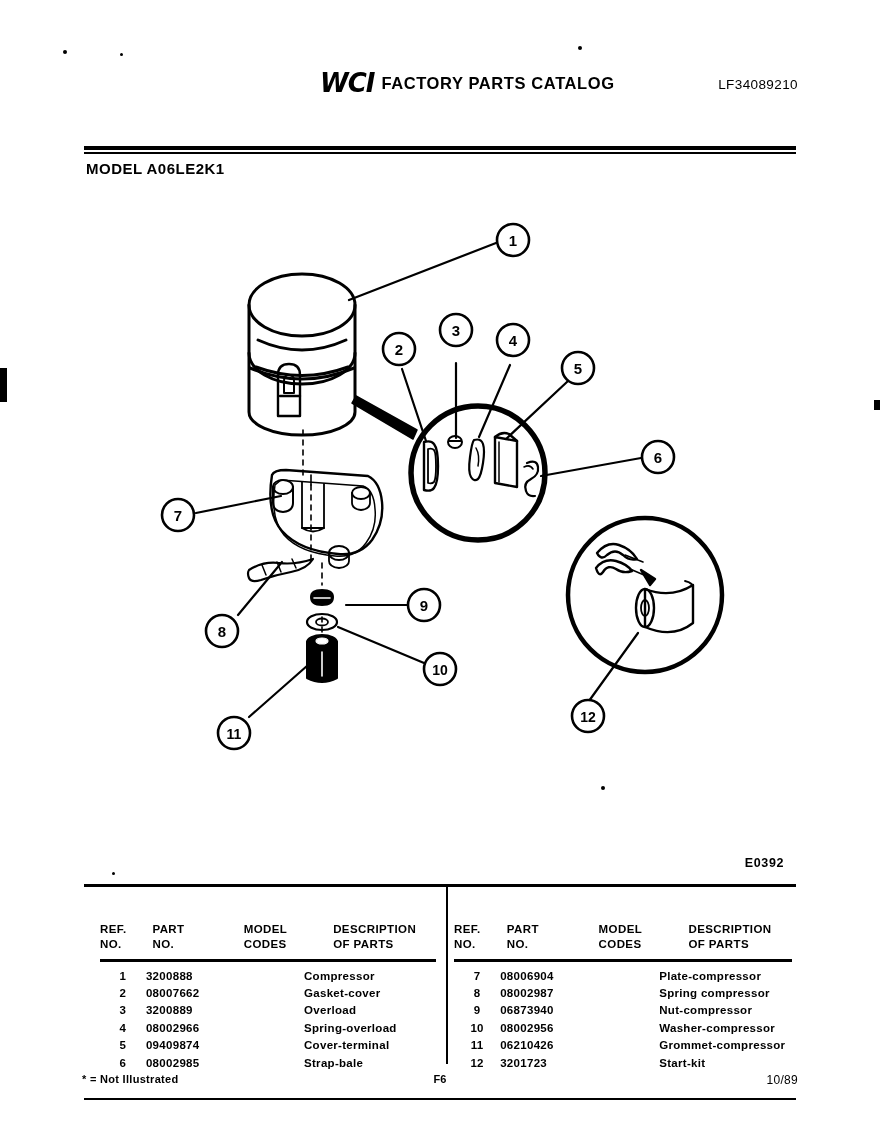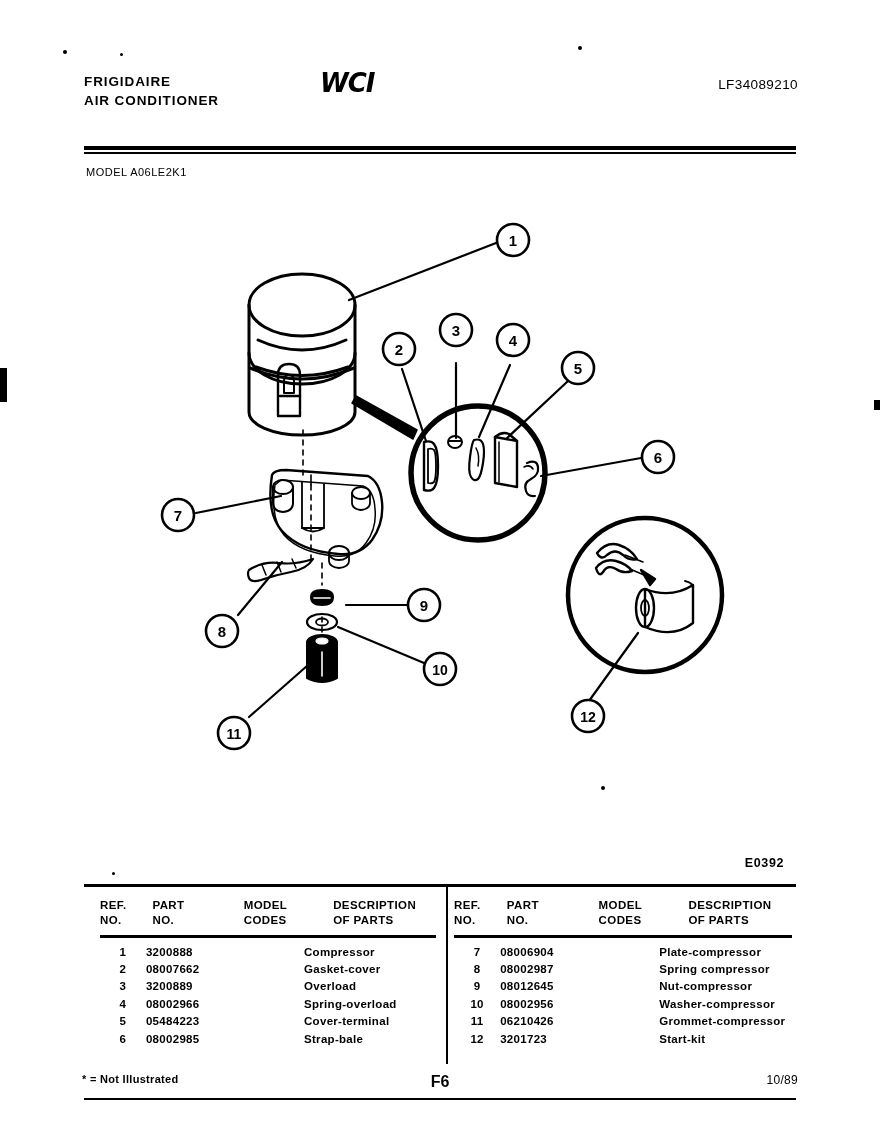--- a/index.html
+++ b/index.html
@@ -89,23 +89,23 @@
     position: absolute;
     left: 84px;
     top: 152px;
     width: 712px;
     height: 1.5px;
     background: #000;
   }
   .model-line {
     position: absolute;
     left: 86px;
-    top: 166px;
-    font-size: 11px;
-    font-weight: normal;
+    top: 160px;
+    font-size: 15px;
+    font-weight: bold;
     letter-spacing: 0.5px;
   }
 
   
   #illustration {
     position: absolute;
     left: 0;
     top: 185px;
     width: 880px;
     height: 660px;
@@ -152,20 +152,21 @@
     height: 178px;
     background: #000;
   }
   .col-head {
     display: flex;
     font-size: 11.5px;
     font-weight: bold;
     letter-spacing: 0.4px;
     padding-top: 14px;
     line-height: 15px;
+    margin-top: 24px;
   }
   .ch { white-space: pre-line; }
   .ch-ref   { width: 54px; }
   .ch-part  { width: 94px; }
   .ch-codes { width: 92px; }
   .ch-desc  { width: 110px; }
   .head-rule {
     height: 2.5px;
     background: #000;
     margin-top: 7px;
@@ -192,21 +193,21 @@
     font-size: 11px;
     font-weight: bold;
     letter-spacing: 0.3px;
   }
   .page-number {
     position: absolute;
     left: 0;
     top: 1073px;
     width: 880px;
     text-align: center;
-    font-size: 16px;
+    font-size: 11px;
     font-weight: bold;
   }
   .date-code {
     position: absolute;
     right: 82px;
     top: 1073px;
     font-size: 12px;
     font-weight: normal;
     letter-spacing: 0.3px;
   }
@@ -225,27 +226,24 @@
 <div class="speck" style="left:63px;  top:50px;  width:4px; height:4px;"></div>
 <div class="speck" style="left:120px; top:53px;  width:3px; height:3px;"></div>
 <div class="speck" style="left:578px; top:46px;  width:4px; height:4px;"></div>
 <div class="speck" style="left:601px; top:786px; width:4px; height:4px;"></div>
 <div class="speck" style="left:112px; top:872px; width:3px; height:3px;"></div>
 <div class="edge-mark" style="left:0px;   top:368px; width:7px;  height:34px;"></div>
 <div class="edge-mark" style="left:874px; top:400px; width:6px;  height:10px;"></div>
 
 <div id="header">
 
-  <div class="brand">
-    <div>FRIGIDAIRE</div>
-    <div>AIR CONDITIONER</div>
-  </div>
 
   <div class="catalog-title-wrap">
     <span class="wci-logo">WCI</span>
+    <span class="catalog-title">FACTORY PARTS CATALOG</span>
   </div>
 
   <div class="catalog-number">LF34089210</div>
 </div>
 
 <div class="rule-thick"></div>
 <div class="rule-thin"></div>
 <div class="model-line">MODEL  A06LE2K1</div>
 
 <div id="illustration">
@@ -469,21 +467,21 @@
         <div class="c-desc">Overload</div>
       </div>
       <div class="prow">
         <div class="c-ref">4</div>
         <div class="c-part">08002966</div>
         <div class="c-codes"></div>
         <div class="c-desc">Spring-overload</div>
       </div>
       <div class="prow">
         <div class="c-ref">5</div>
-        <div class="c-part">05484223</div>
+        <div class="c-part">09409874</div>
         <div class="c-codes"></div>
         <div class="c-desc">Cover-terminal</div>
       </div>
       <div class="prow">
         <div class="c-ref">6</div>
         <div class="c-part">08002985</div>
         <div class="c-codes"></div>
         <div class="c-desc">Strap-bale</div>
       </div>
     </div>
@@ -509,21 +507,21 @@
         <div class="c-desc">Plate-compressor</div>
       </div>
       <div class="prow">
         <div class="c-ref">8</div>
         <div class="c-part">08002987</div>
         <div class="c-codes"></div>
         <div class="c-desc">Spring compressor</div>
       </div>
       <div class="prow">
         <div class="c-ref">9</div>
-        <div class="c-part">08012645</div>
+        <div class="c-part">06873940</div>
         <div class="c-codes"></div>
         <div class="c-desc">Nut-compressor</div>
       </div>
       <div class="prow">
         <div class="c-ref">10</div>
         <div class="c-part">08002956</div>
         <div class="c-codes"></div>
         <div class="c-desc">Washer-compressor</div>
       </div>
       <div class="prow">

